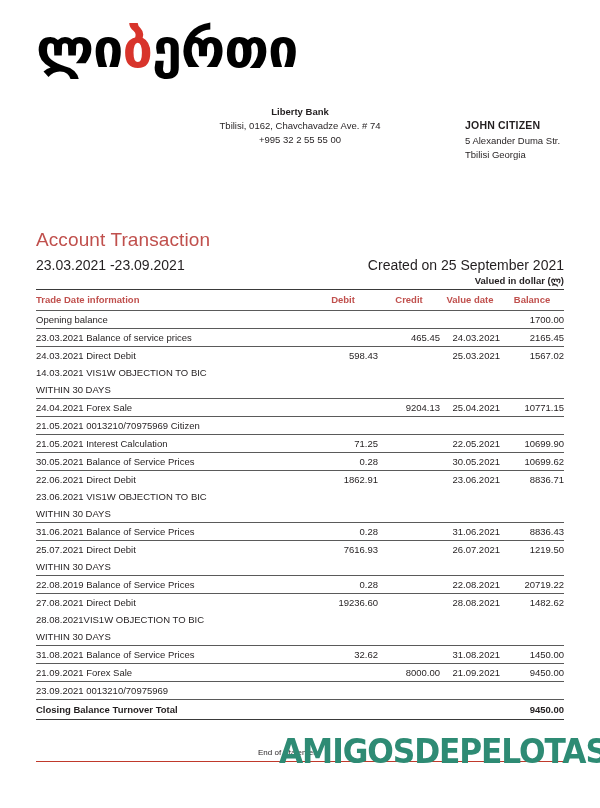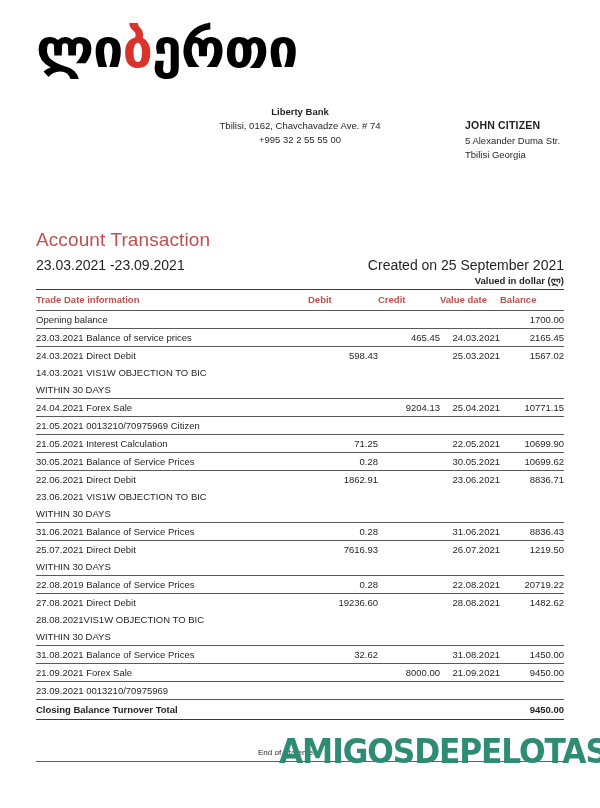--- a/index.html
+++ b/index.html
@@ -99,21 +99,21 @@
   table.stmt col.c-debit { width: 70px; }
   table.stmt col.c-cred  { width: 62px; }
   table.stmt col.c-vdate { width: 1                                      00px; }
   table.stmt col.c-bal   { width: 64px; }
 
   table.stmt th {
     color: #c0504d;
     font-weight: 700;
     font-size: 9.5px;
     padding: 4px 0 5px 0;
-    text-align: left;
+    text-align: center;
     white-space: nowrap;
   }
   table.stmt th.desc { text-align: left; }
 
   table.stmt td {
     padding: 3px 0 3px 0;
     text-align: right;
     white-space: nowrap;
     vertical-align: top;
   }

